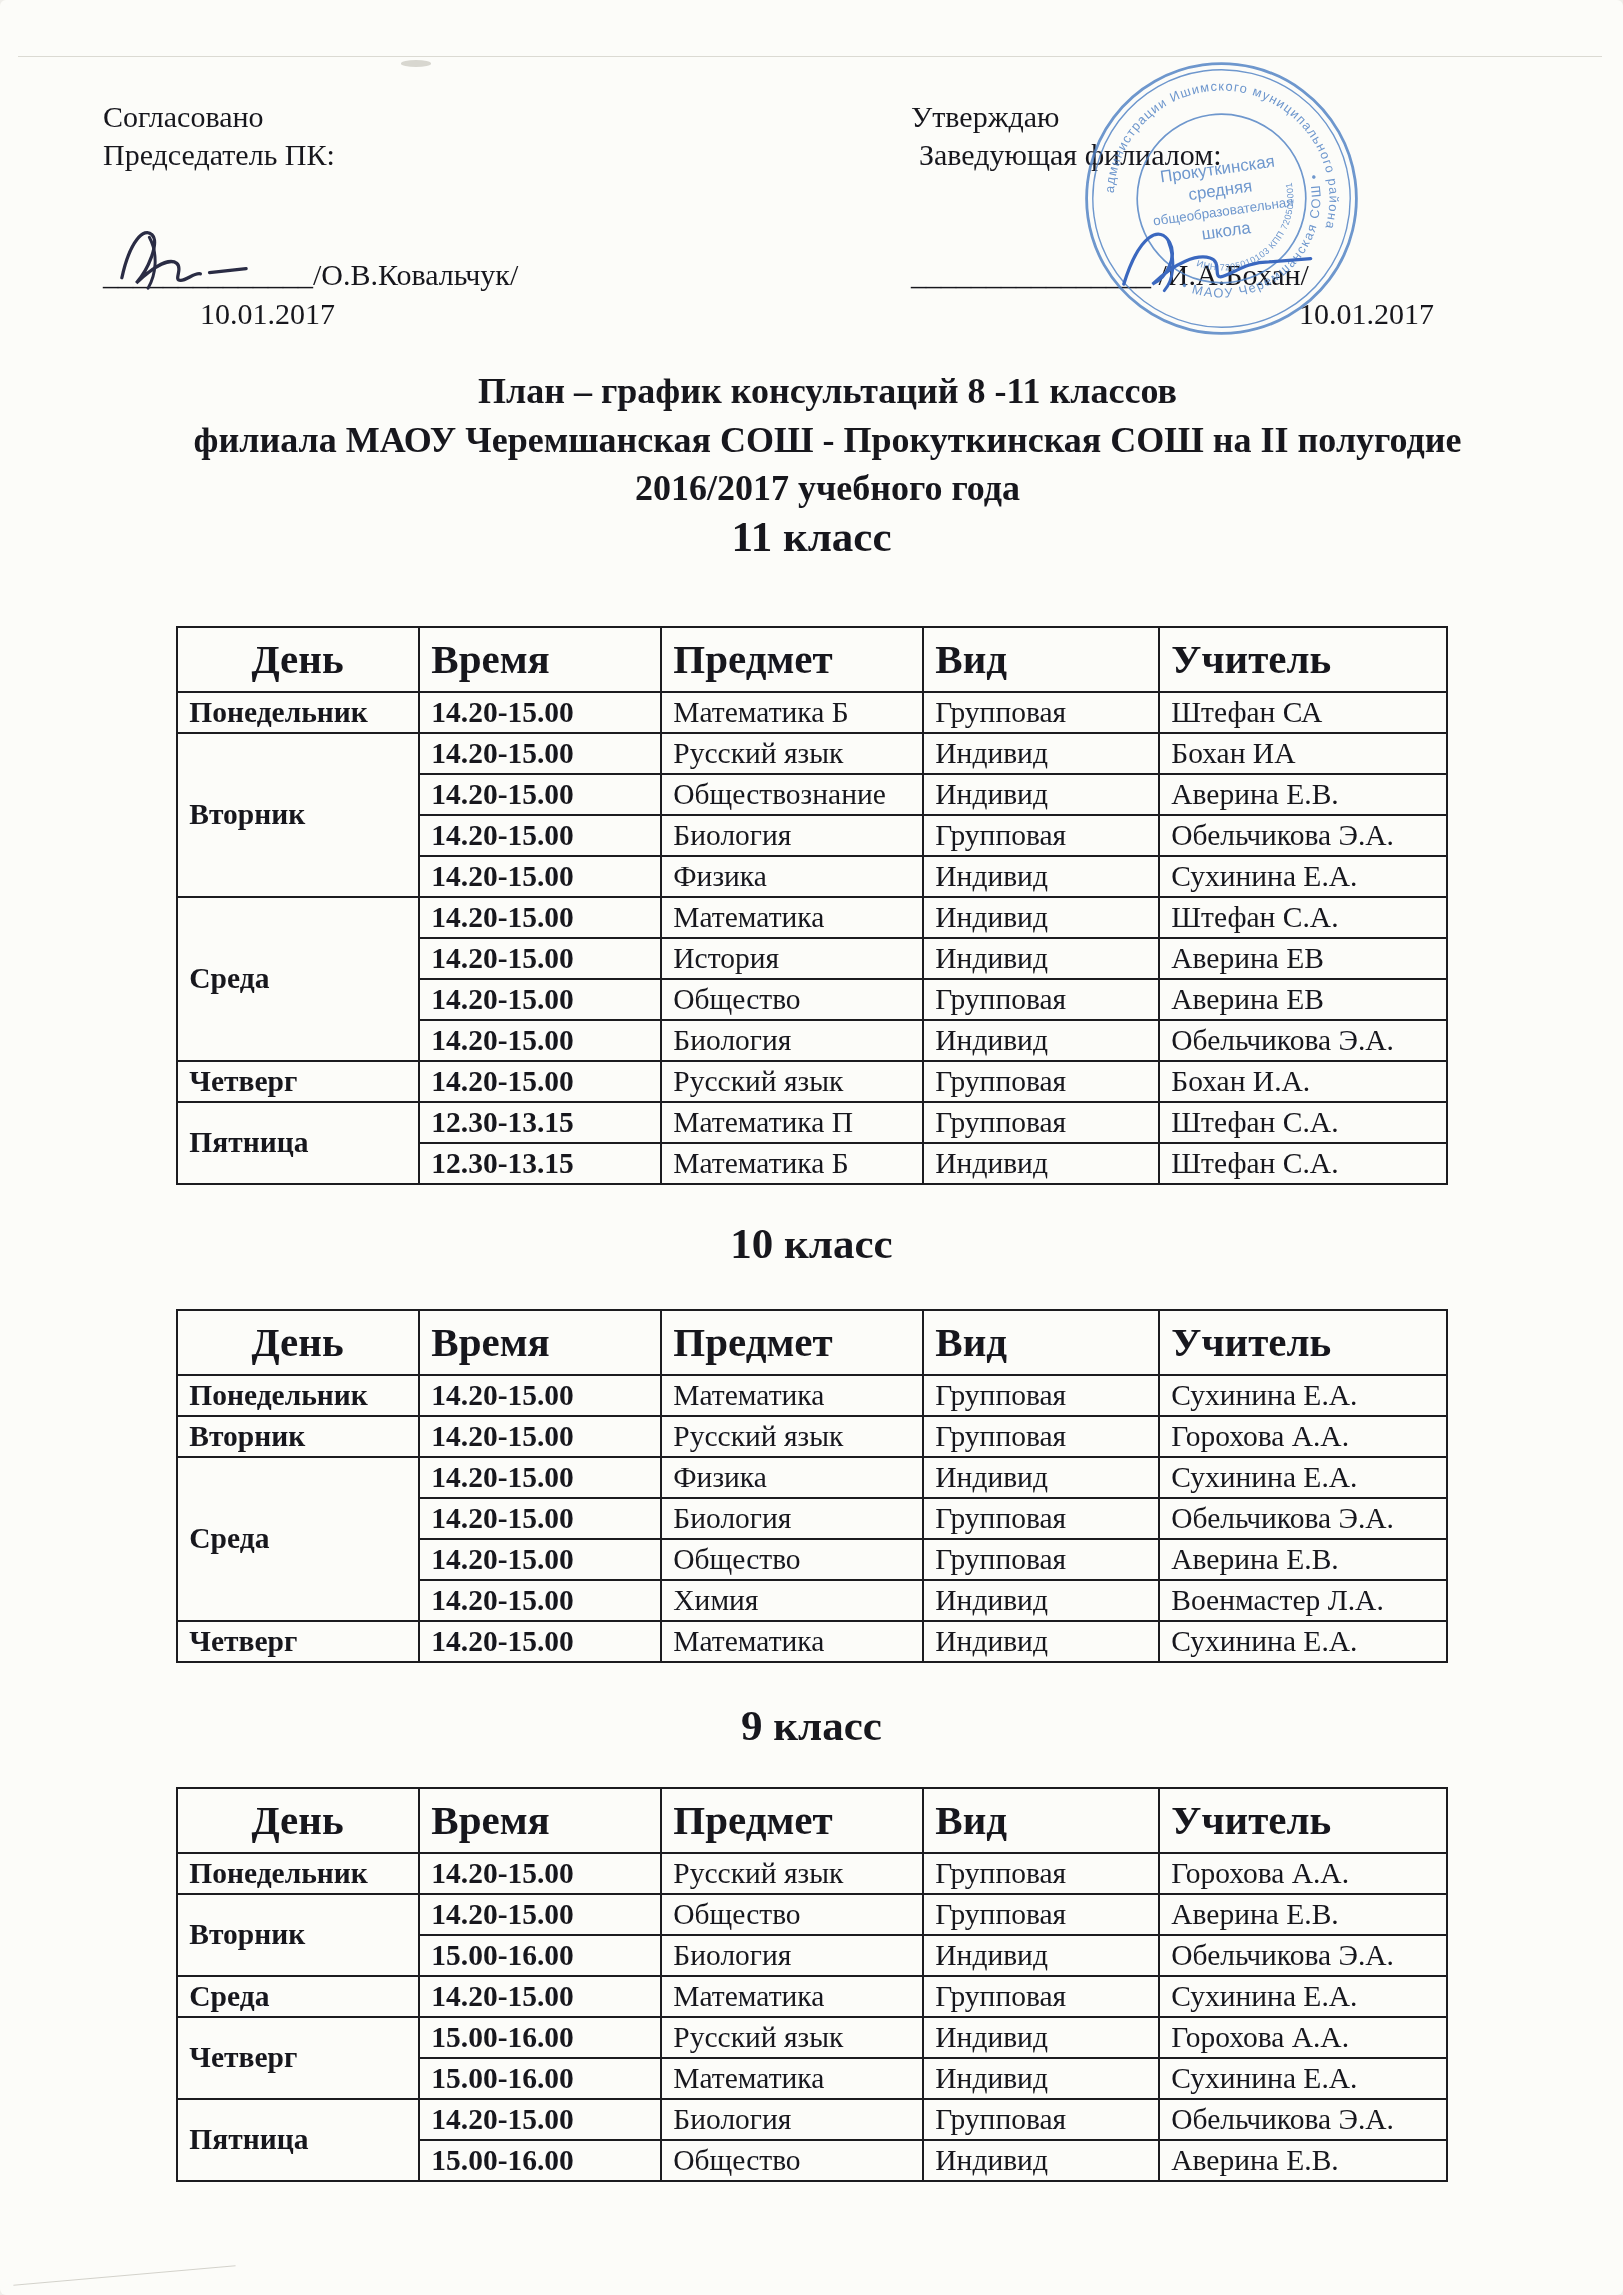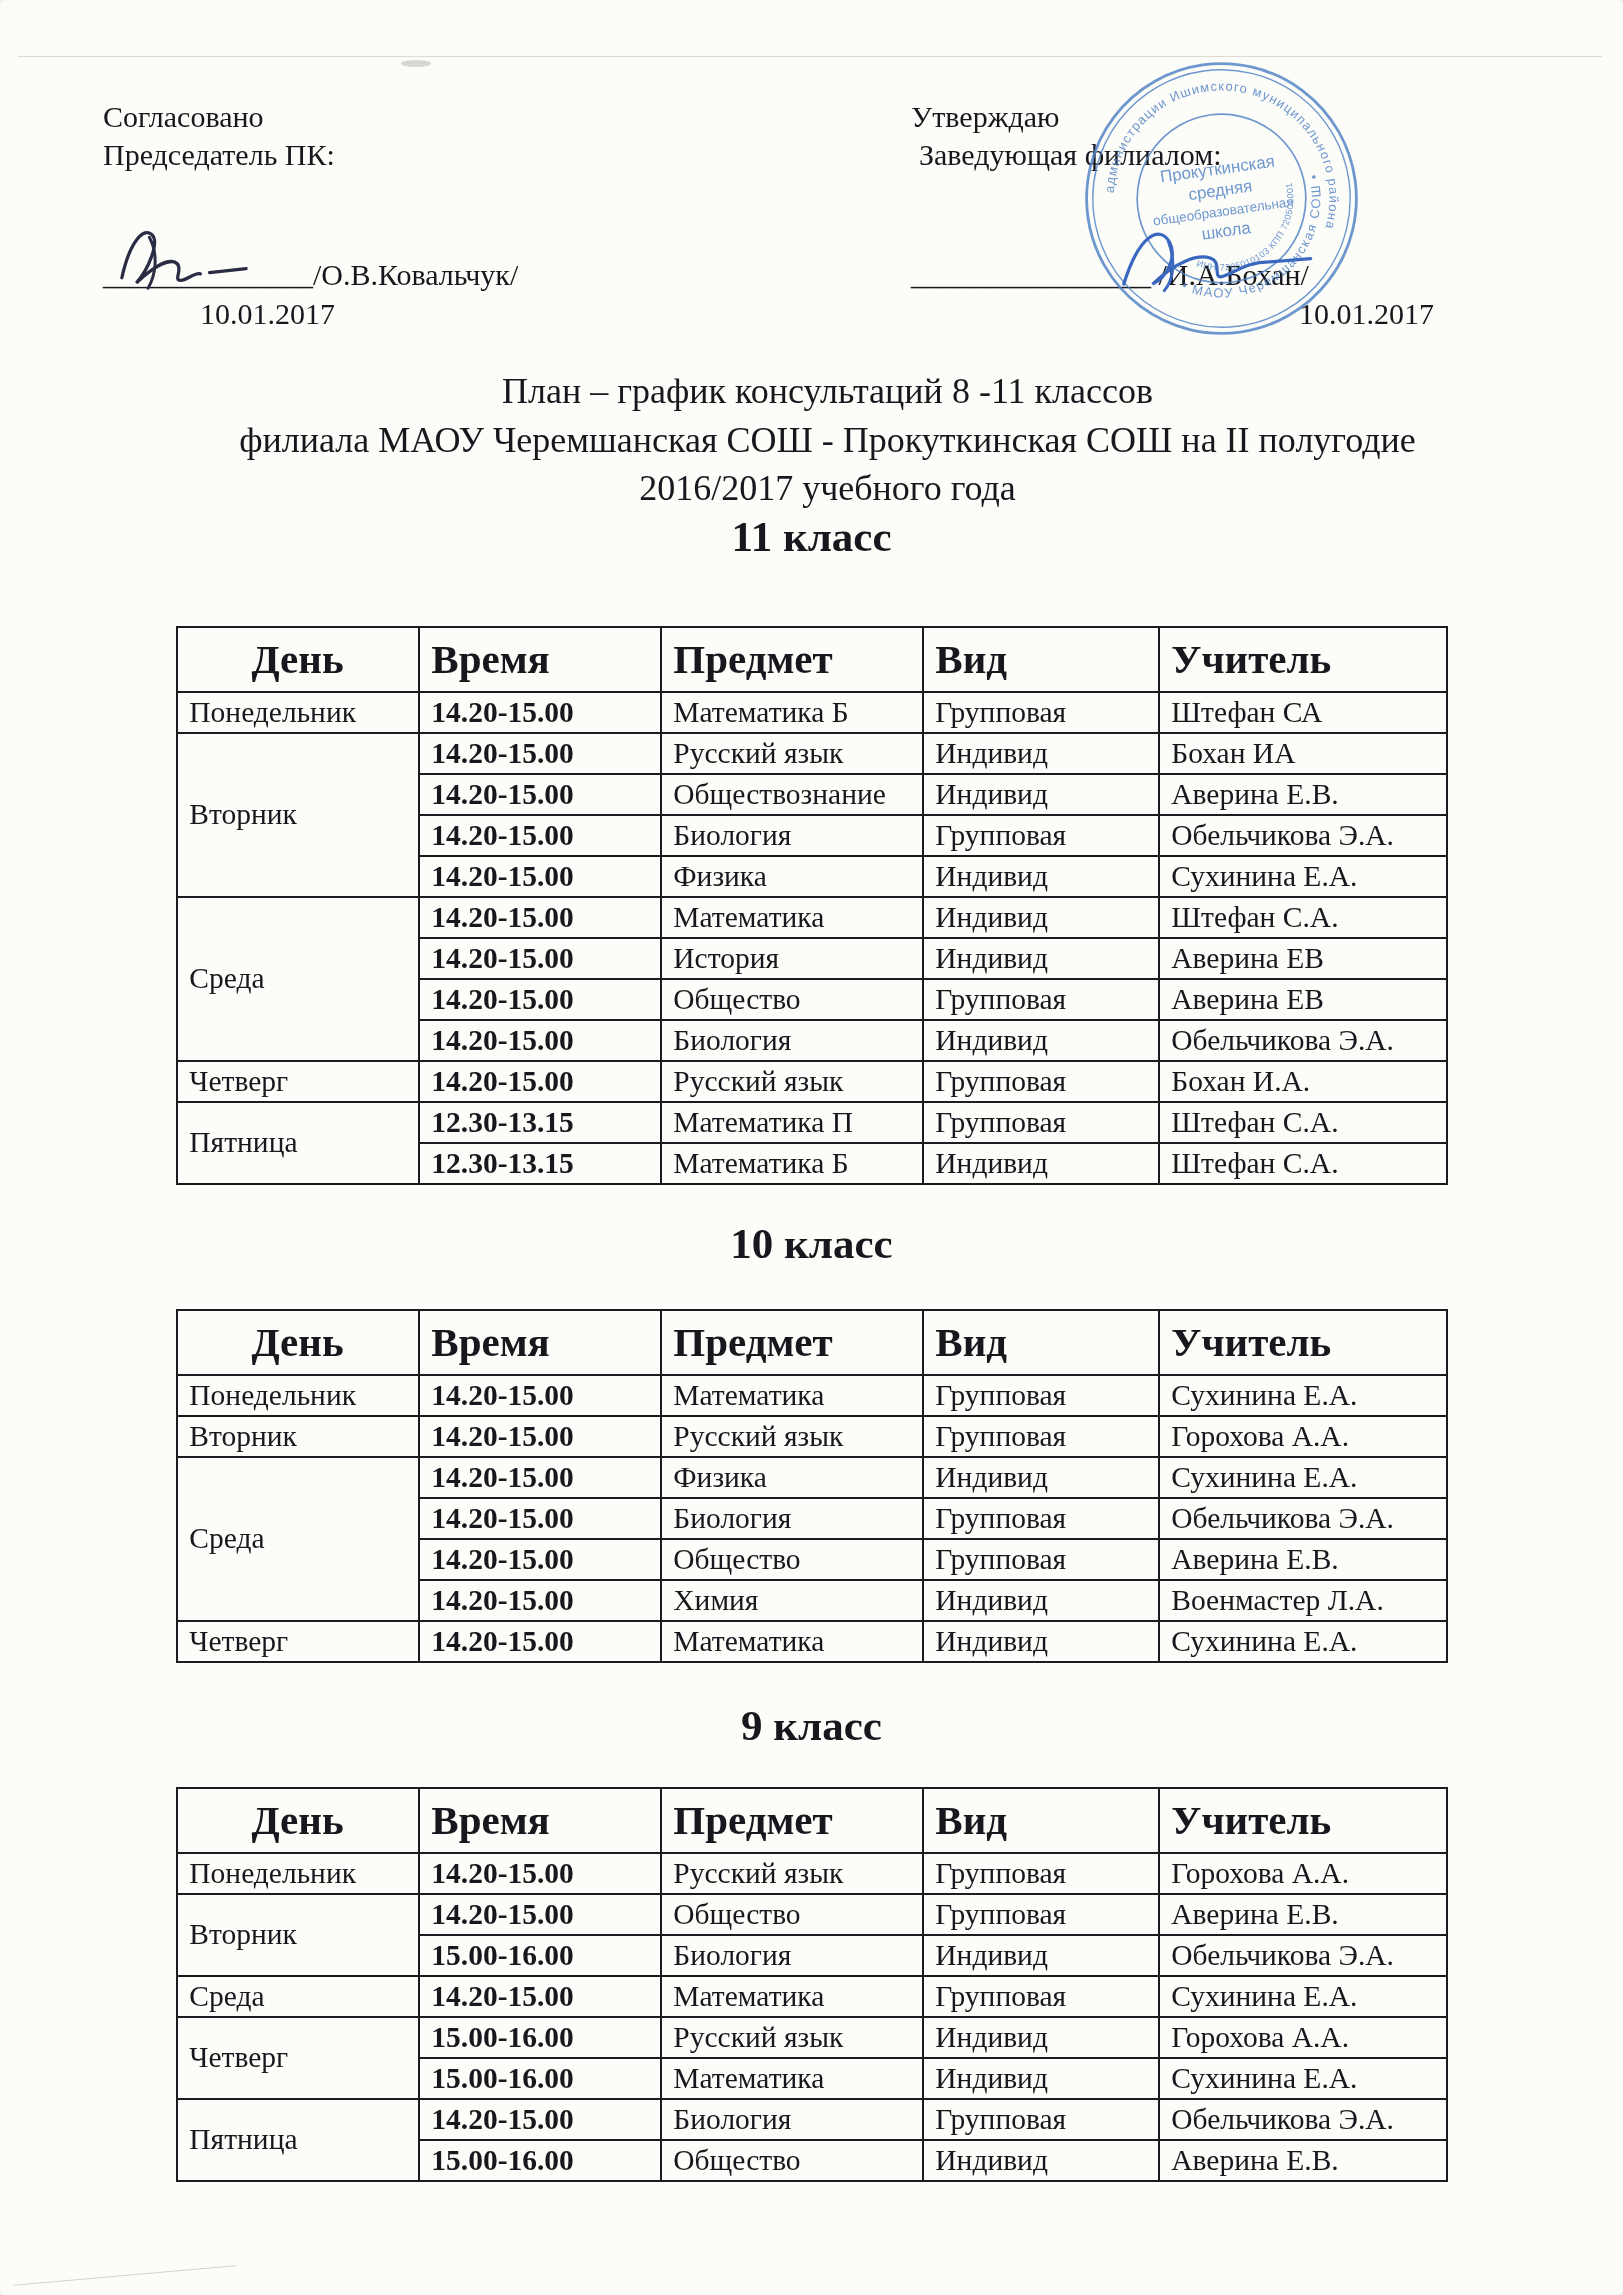--- a/index.html
+++ b/index.html
@@ -20,21 +20,21 @@
   
   .scan-top-line { position: absolute; top: 56px; left: 18.3px; width: 1584px; height: 1.3px; background: #dbdad3; }
   .scan-bottom-line { position: absolute; bottom: 18.3px; left: 13px; width: 223px; height: 1.3px; background: #d3d2cb; transform: rotate(-5deg); }
   .scan-smudge { position: absolute; top: 60px; left: 401px; width: 30px; height: 6.5px; background: #d8d7d0; border-radius: 50%; }
 
   .abs { position: absolute; white-space: nowrap; }
   .approve-text { font-size: 30px; line-height: 1.2; }
 
   .title-block {
     position: absolute; top: 367px; left: 0; width: 100%;
-    text-align: center; font-weight: normal; font-size: 36px; line-height: 1.35; padding-left: 32px;
+    text-align: center; font-weight: bold; font-size: 36px; line-height: 1.35; padding-left: 32px;
   }
 
   .section { position: absolute; left: 0; width: 100%; }
   .sec-11 { top: 512px; }
   .sec-10 { top: 1219px; }
   .sec-9  { top: 1701px; }
   .class-heading { margin: 0; text-align: center; font-size: 43px; font-weight: bold; }
   .sec-11 .class-heading { margin-bottom: 65px; }
   .sec-10 .class-heading { margin-bottom: 41px; }
   .sec-9  .class-heading { margin-bottom: 37px; }
@@ -48,21 +48,21 @@
     border: 2px solid #1c1c20;
     padding: 0 11.8px;
     line-height: 1.12;
     overflow: hidden;
     white-space: nowrap;
     text-align: left;
   }
   .schedule th { height: 65px; font-size: 41px; font-weight: bold; vertical-align: middle; }
   .schedule th:first-child { text-align: center; }
   .schedule td { height: 41px; vertical-align: middle; }
-  td.day-cell  { font-weight: normal; }
+  td.day-cell  { font-weight: bold; }
   td.time-cell { font-weight: bold; }
 
   
   .stamp-wrap {
     position: absolute; top: 58px; left: 1081px;
     width: 281px; height: 281px;
     transform: rotate(-8deg);
     opacity: 0.82;
   }
   .stamp-wrap svg { width: 100%; height: 100%; }

